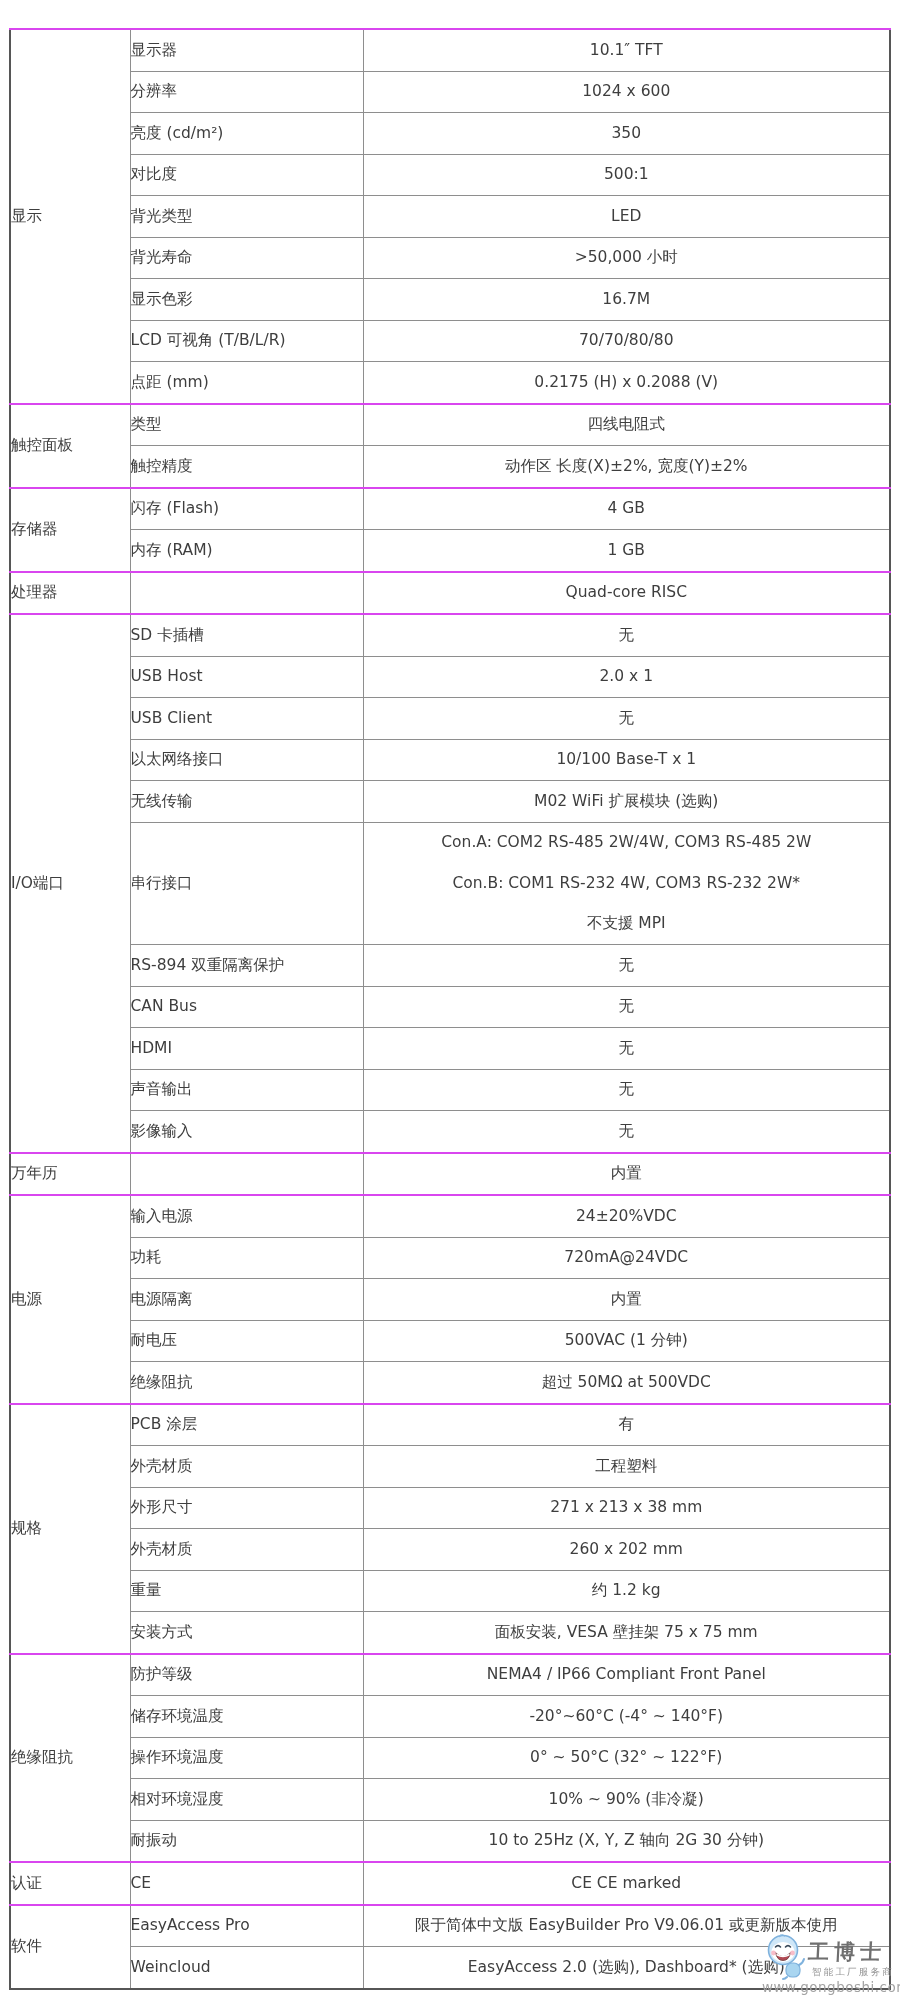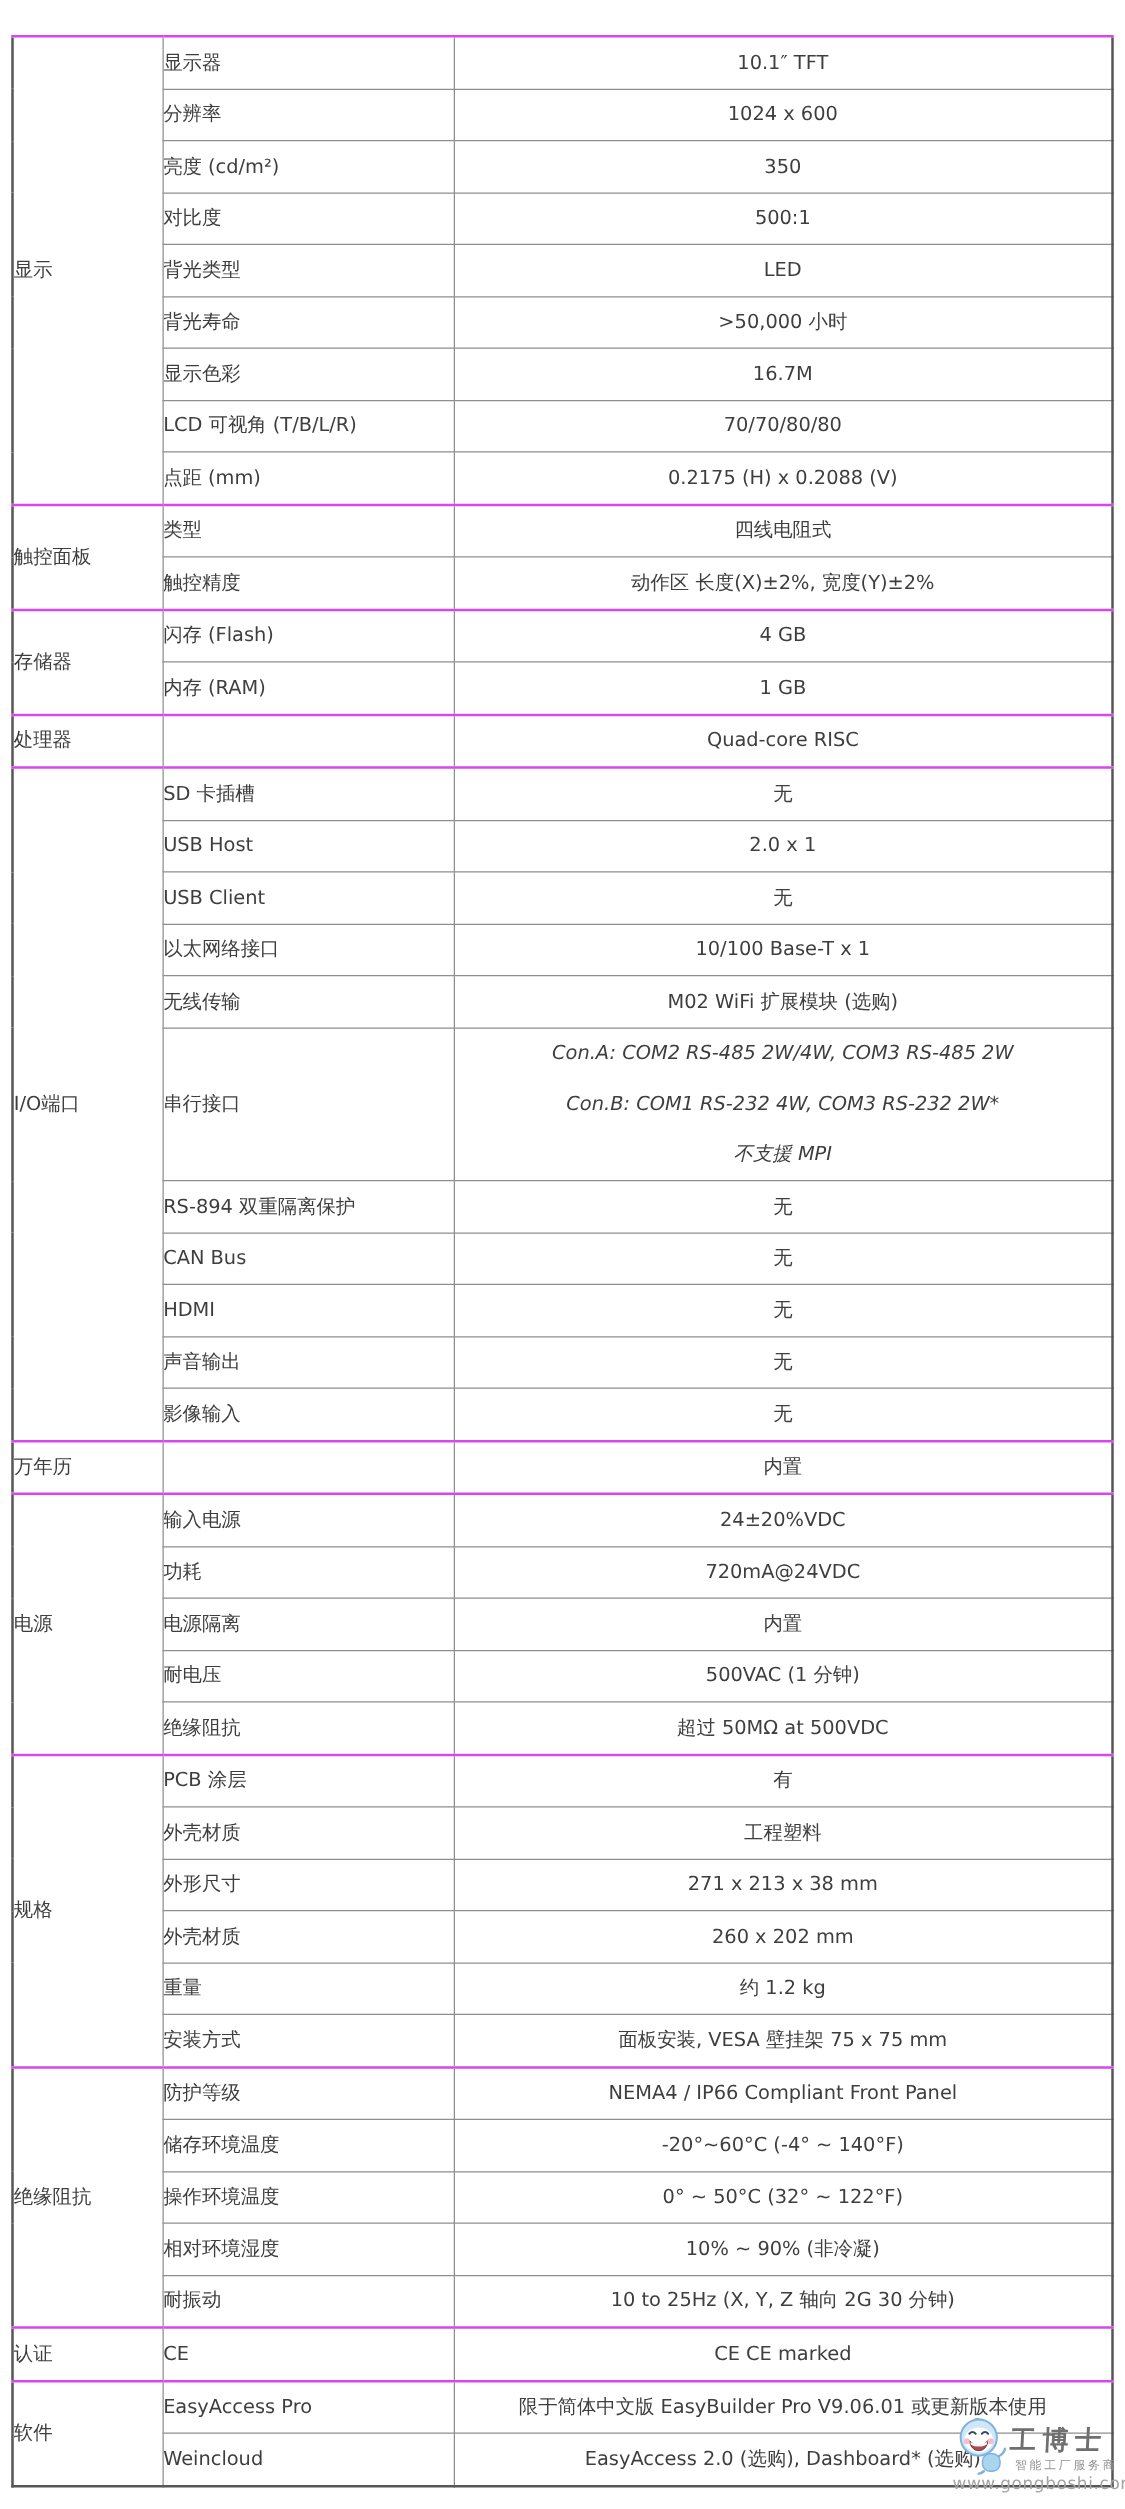--- a/index.html
+++ b/index.html
@@ -33,21 +33,20 @@
   table.spec tr.gstart td { border-top: 2px solid #d946ef; }
   td.cat   { text-align: left; }
   td.param { text-align: left; padding-left: 21px; padding-right: 6px; }
   td.val   { text-align: center; padding-left: 6px; padding-right: 6px; }
   td.val.multi { height: 121.5px; }
   td.val.multi .vline {
     height: 40.5px;
     display: flex;
     align-items: center;
     justify-content: center;
-    font-style: italic;
   }
   
   .watermark {
     position: absolute;
     left: 758px;
     top: 1930px;
     width: 140px;
     height: 70px;
     pointer-events: none;
   }

